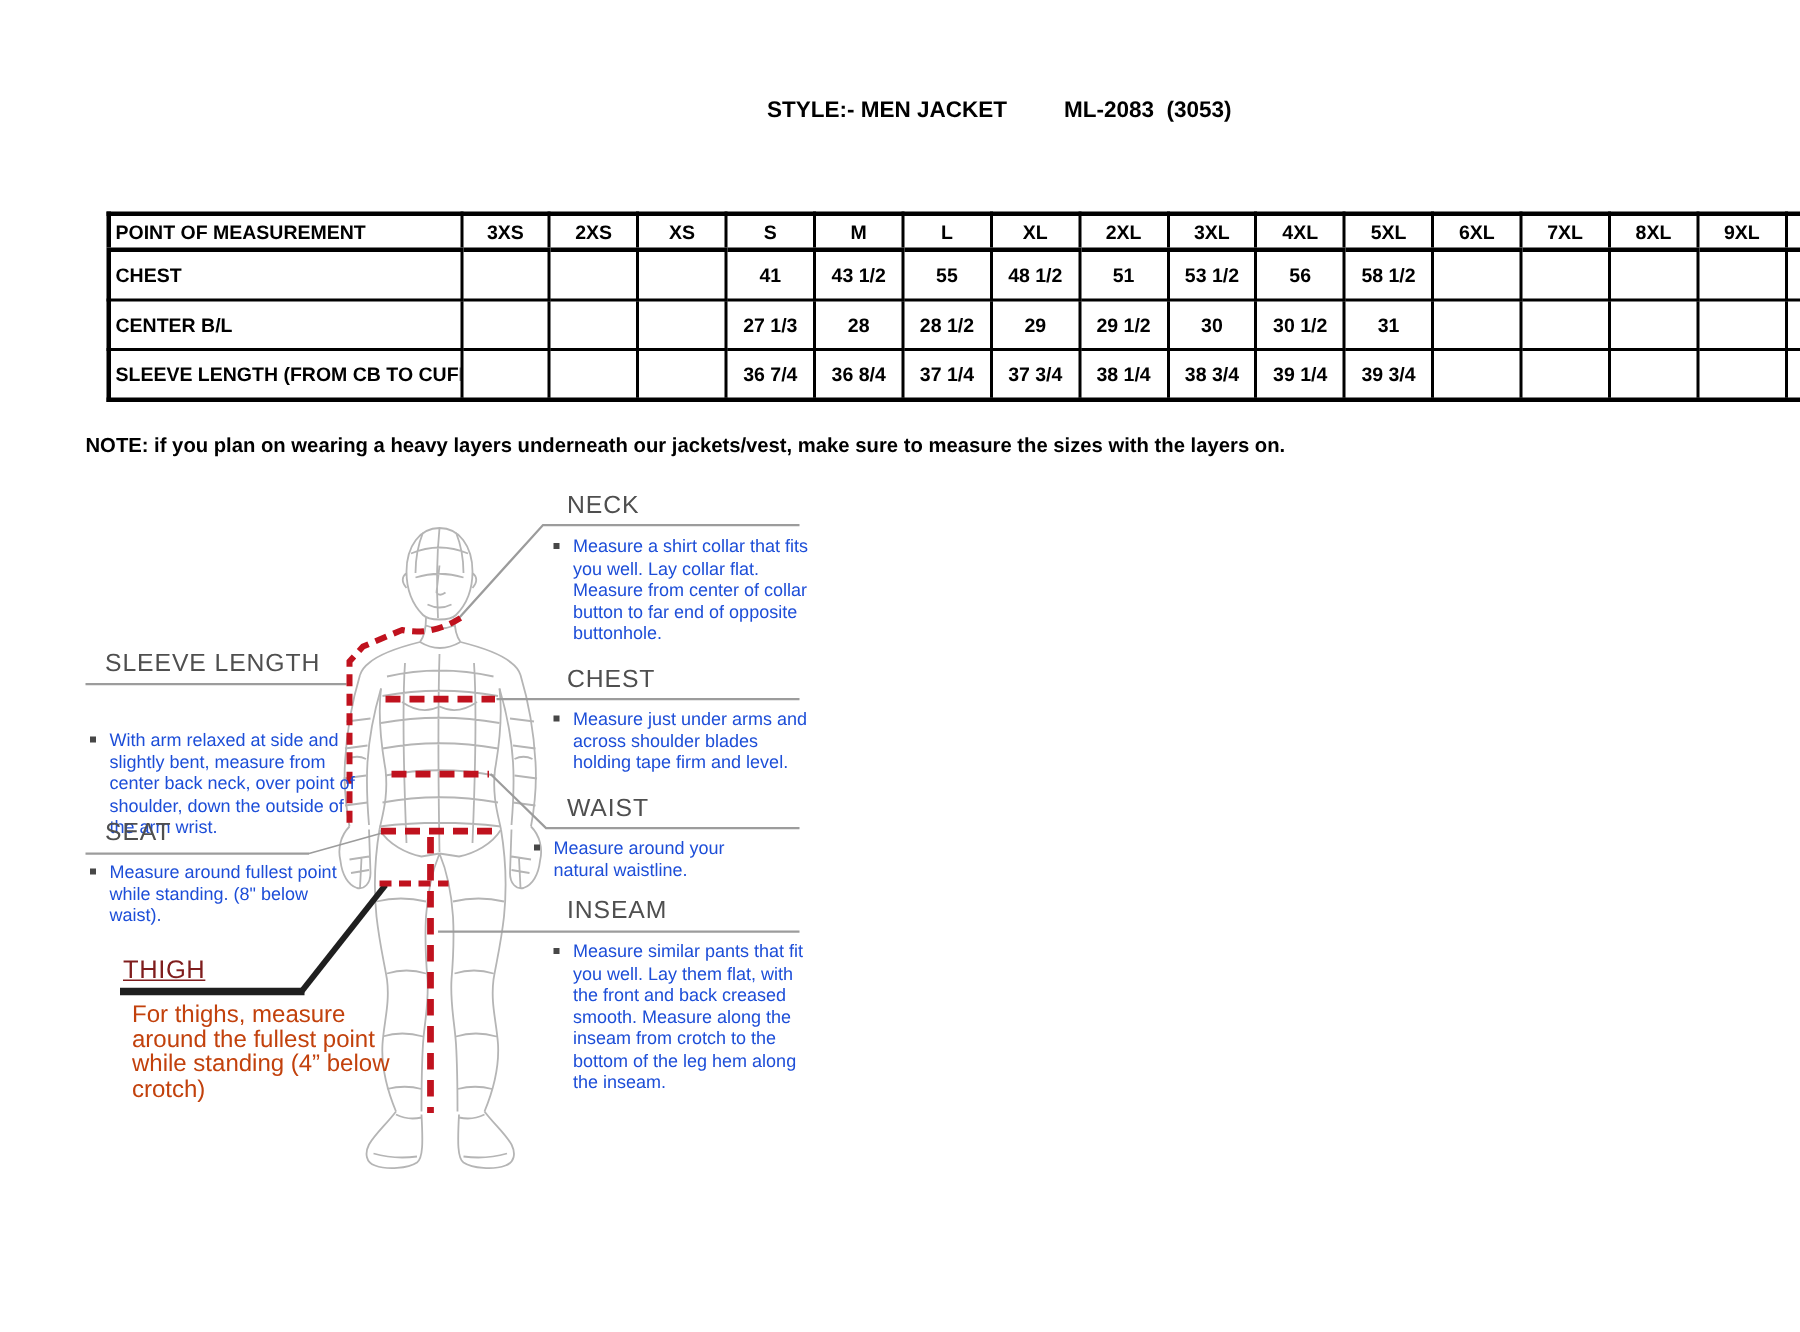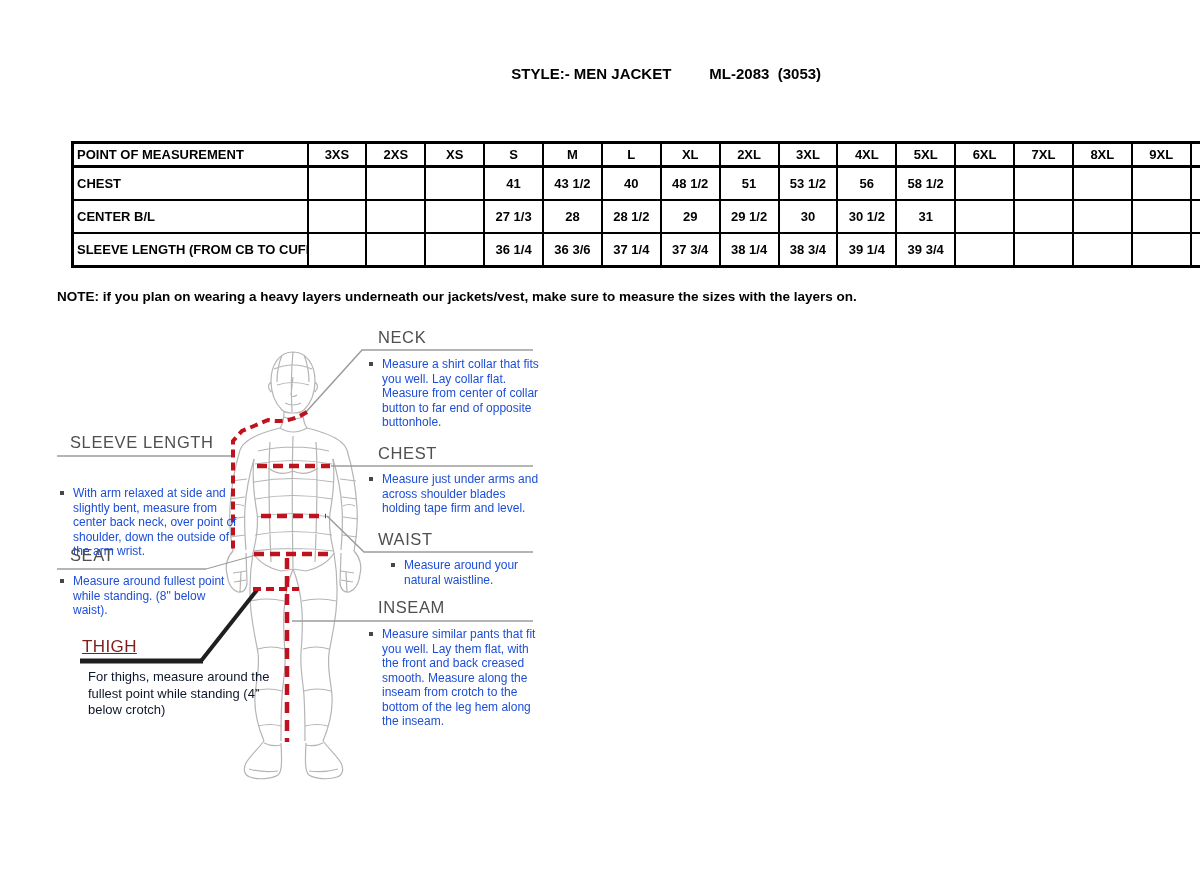--- a/index.html
+++ b/index.html
@@ -18,21 +18,21 @@
   .size-table tbody td{height:31px;}
   .size-table th:first-child,.size-table td:first-child{text-align:left;padding-left:3px;}
 
   .note{position:absolute;left:57px;top:289px;font-weight:bold;font-size:13.5px;color:#000;}
 
   .diagram-svg{position:absolute;left:0;top:0;}
 
   .d-head{position:absolute;font-size:16.5px;letter-spacing:0.6px;color:#4f4f4f;text-align:center;}
   .d-head.dark{color:#7f1d1d;font-size:17px;letter-spacing:0.4px;text-decoration:underline;}
   .d-text{position:absolute;font-size:12px;line-height:14.5px;color:#1d4ed8;}
-  .d-text.dark{color:#0f172a;font-size:13px;line-height:16.5px;}
+  .d-text.dark{color:#c2410c;font-size:16px;line-height:16.5px;}
   .bullet{position:absolute;left:-13px;top:5px;width:4px;height:4px;background:#474747;}
 </style>
 </head>
 <body>
 
 <div class="title">
   <span>STYLE:- MEN JACKET</span><span class="model">ML-2083  (3053)</span>
 </div>
 
 <table class="size-table">
@@ -77,21 +77,21 @@
       </tr>
     </thead>
     <tbody>
       <tr>
         <td>CHEST</td>
         <td></td>
         <td></td>
         <td></td>
         <td>41</td>
         <td>43 1/2</td>
-        <td>40</td>
+        <td>55</td>
         <td>48 1/2</td>
         <td>51</td>
         <td>53 1/2</td>
         <td>56</td>
         <td>58 1/2</td>
         <td></td>
         <td></td>
         <td></td>
         <td></td>
         <td></td>
@@ -113,22 +113,22 @@
         <td></td>
         <td></td>
         <td></td>
         <td></td>
       </tr>
       <tr>
         <td>SLEEVE LENGTH (FROM CB TO CUFF)</td>
         <td></td>
         <td></td>
         <td></td>
-        <td>36 1/4</td>
-        <td>36 3/6</td>
+        <td>36 7/4</td>
+        <td>36 8/4</td>
         <td>37 1/4</td>
         <td>37 3/4</td>
         <td>38 1/4</td>
         <td>38 3/4</td>
         <td>39 1/4</td>
         <td>39 3/4</td>
         <td></td>
         <td></td>
         <td></td>
         <td></td>
@@ -183,21 +183,21 @@
   <span>Measure a shirt collar that fits you well. Lay collar flat. Measure from center of collar button to far end of opposite buttonhole.</span>
 </div>
 
 <div class="d-head" style="left:378px;top:444px">CHEST</div>
 <div class="d-text" style="left:382px;top:472px;width:162px">
   <span class="bullet"></span>
   <span>Measure just under arms and across shoulder blades holding tape firm and level.</span>
 </div>
 
 <div class="d-head" style="left:378px;top:530px">WAIST</div>
-<div class="d-text" style="left:404px;top:558px;width:150px">
+<div class="d-text" style="left:369px;top:558px;width:150px">
   <span class="bullet"></span>
   <span>Measure around your natural waistline.</span>
 </div>
 
 <div class="d-head" style="left:378px;top:598px">INSEAM</div>
 <div class="d-text" style="left:382px;top:627px;width:166px">
   <span class="bullet"></span>
   <span>Measure similar pants that fit you well. Lay them flat, with the front and back creased smooth. Measure along the inseam from crotch to the bottom of the leg hem along the inseam.</span>
 </div>
 

